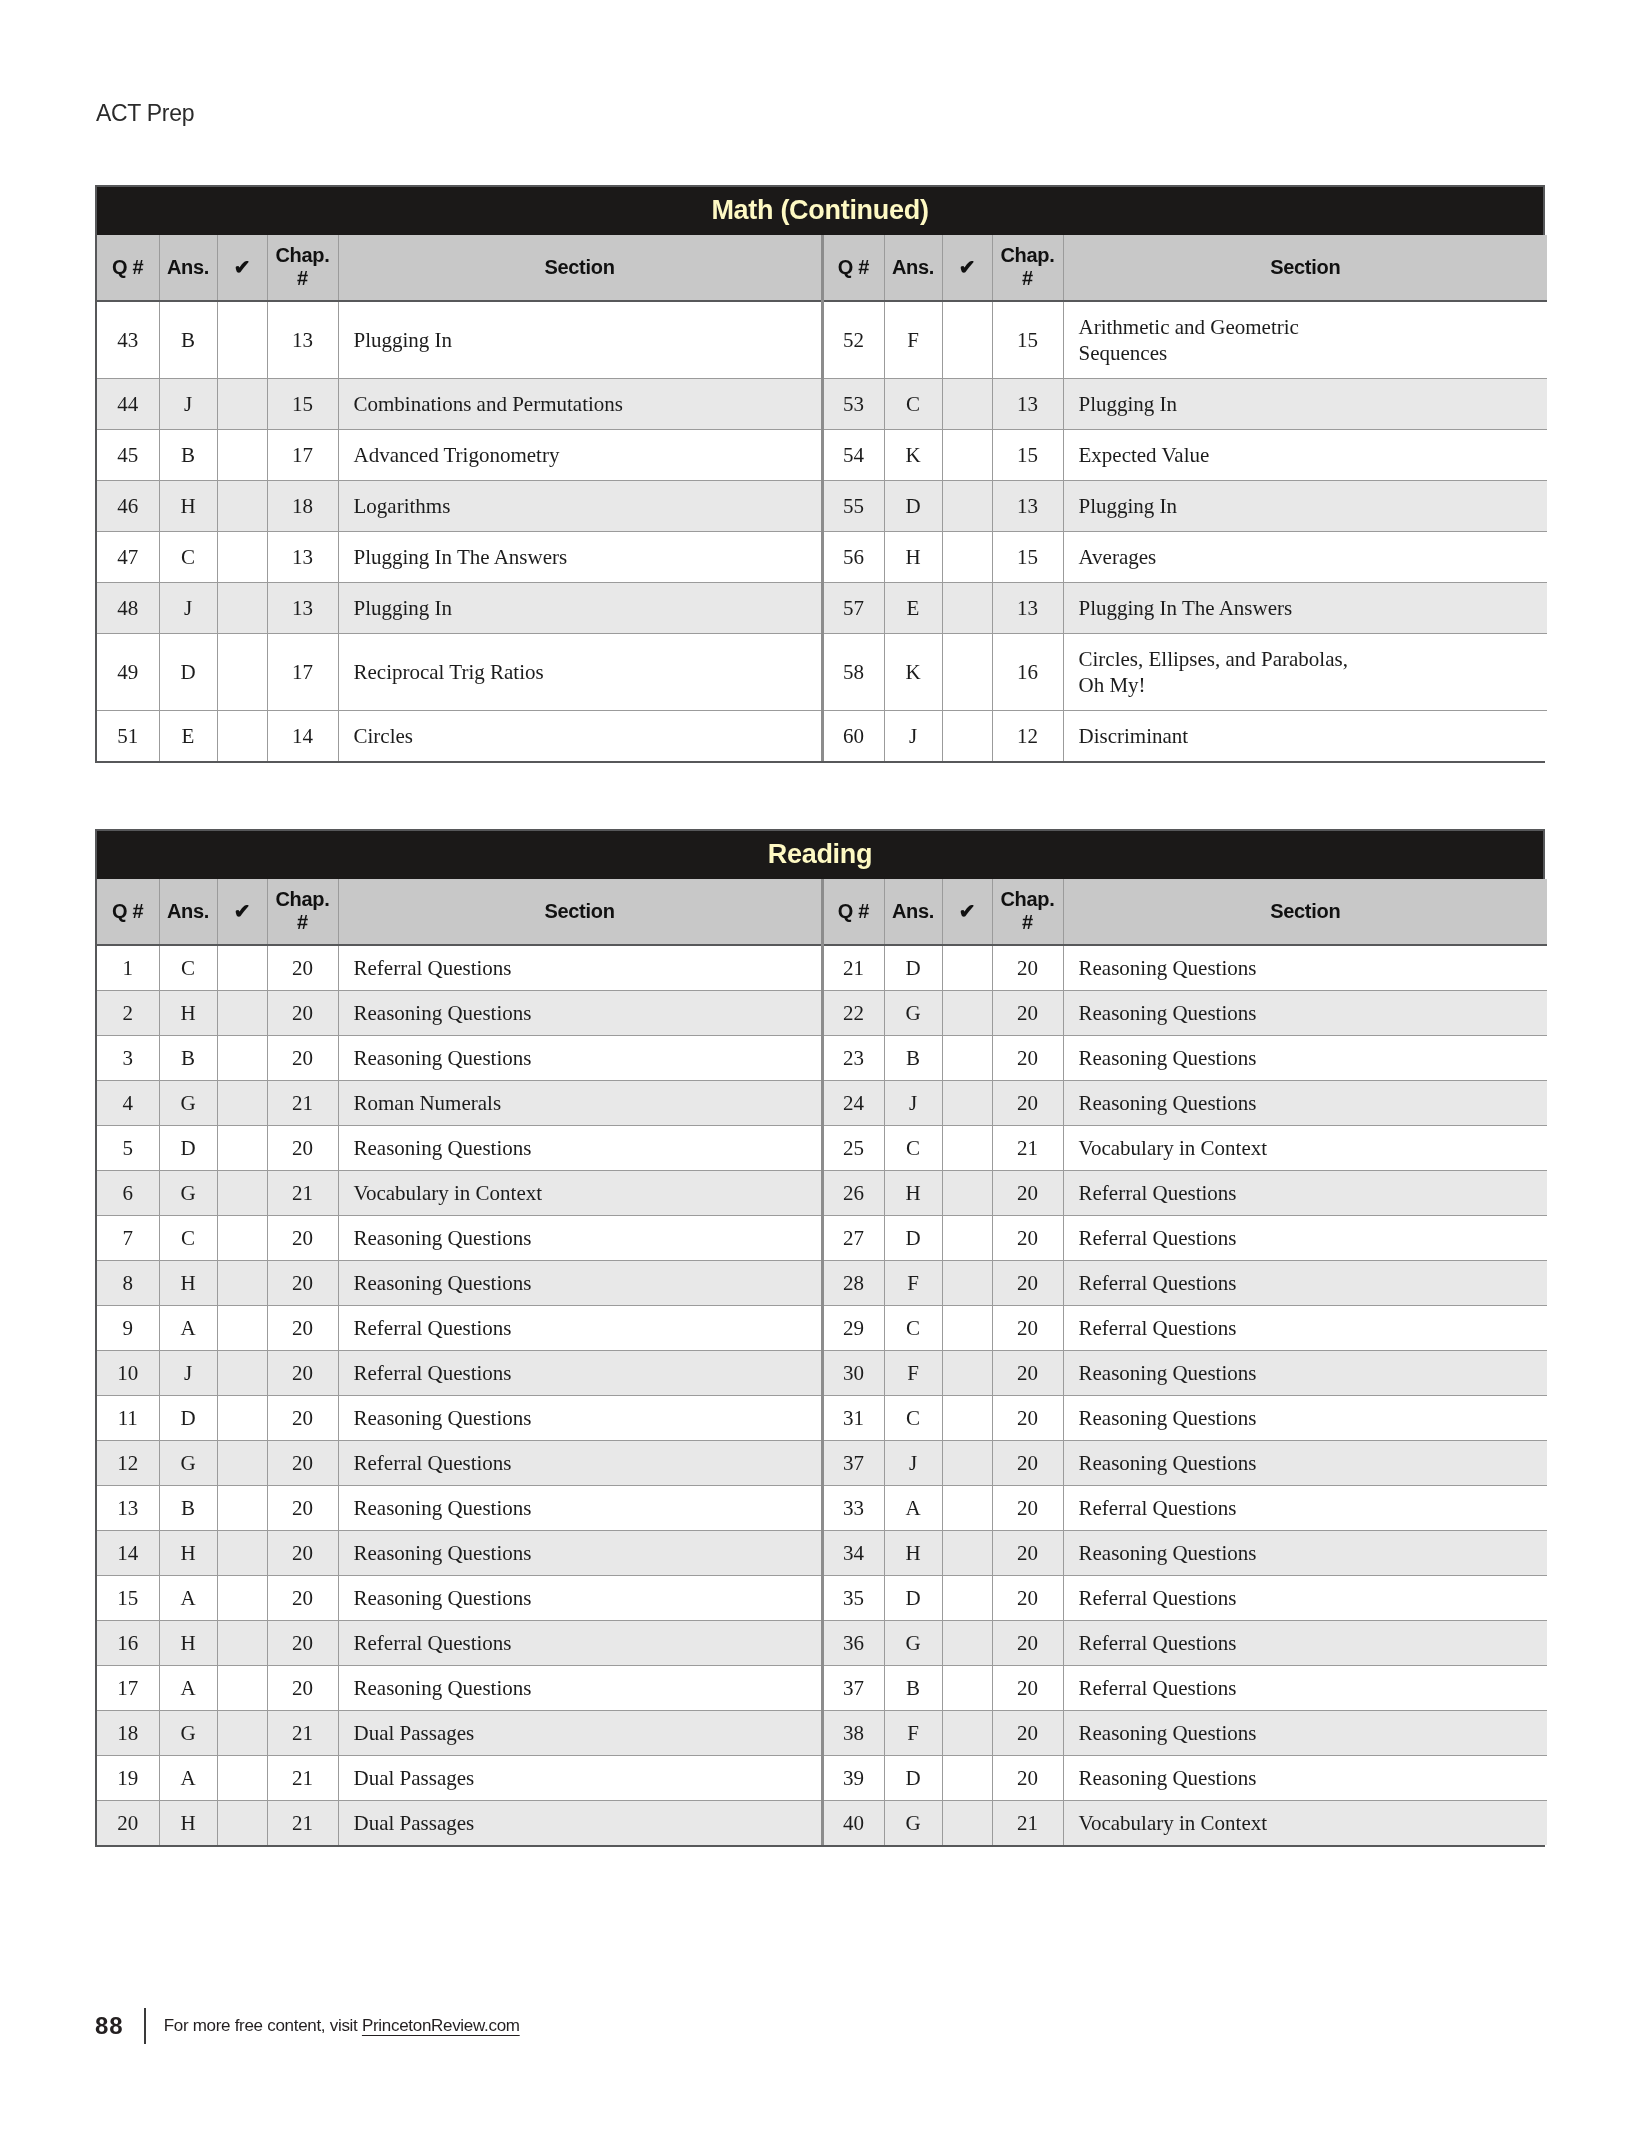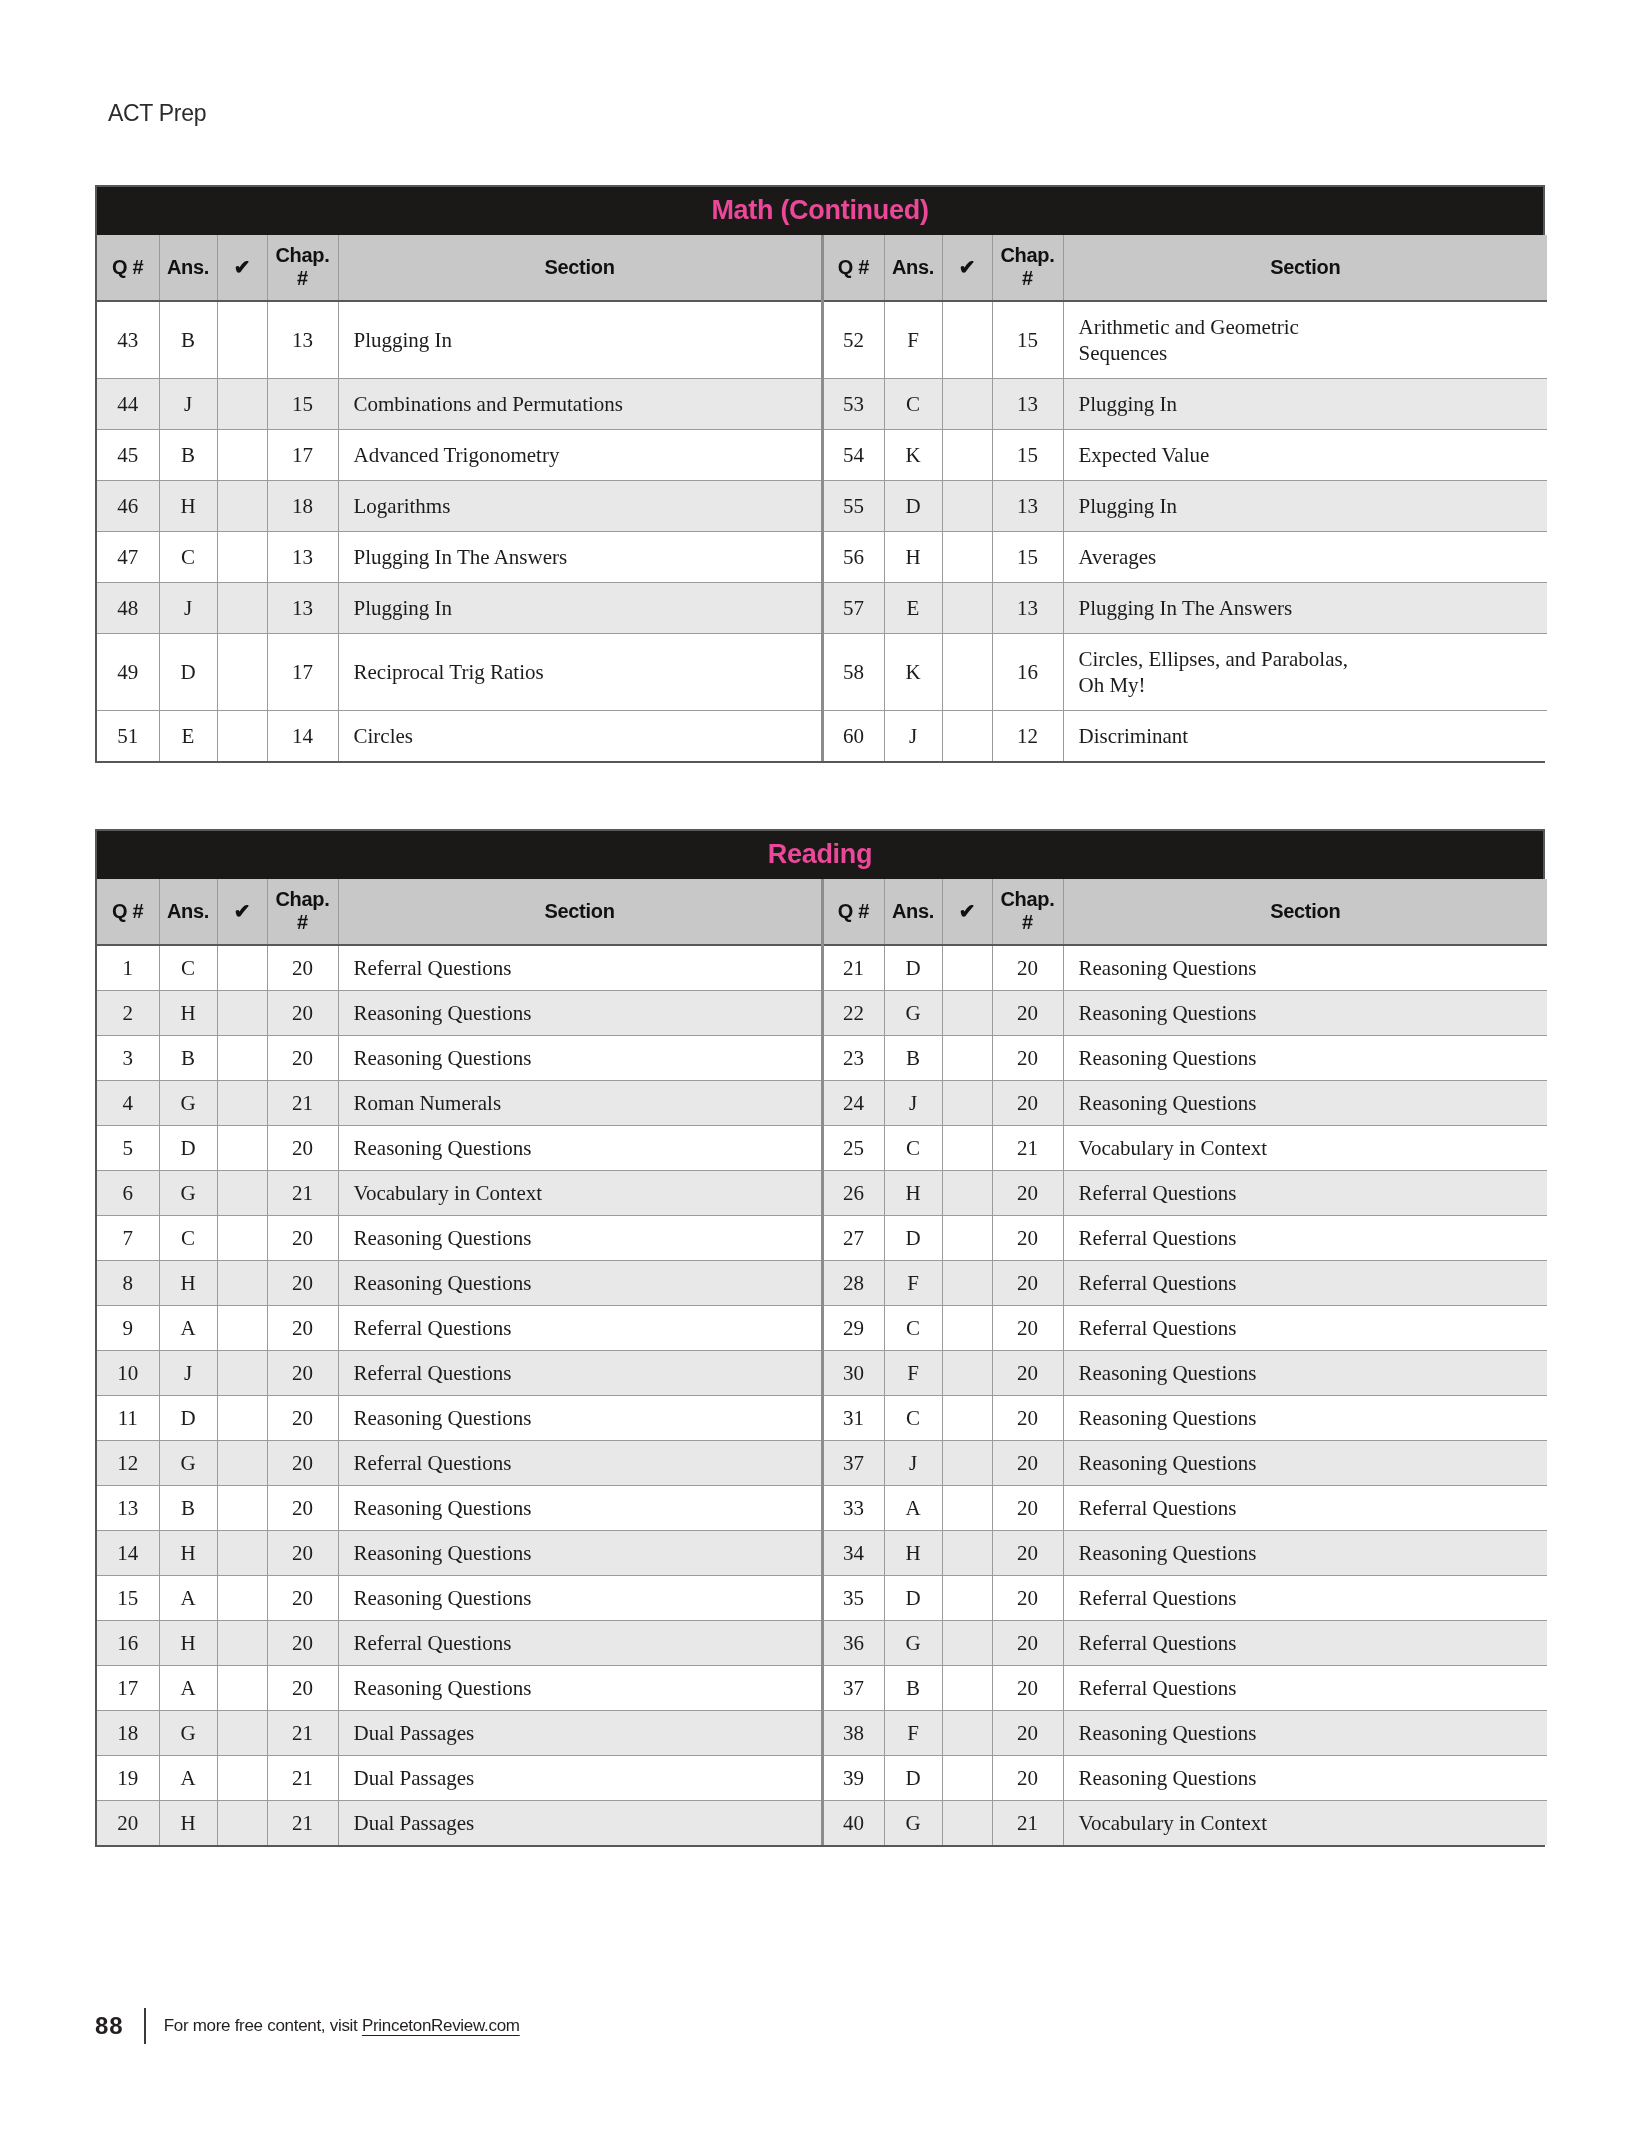--- a/index.html
+++ b/index.html
@@ -3,35 +3,35 @@
 <meta charset="utf-8">
 <style>
   * { margin:0; padding:0; box-sizing:border-box; }
   html,body { background:#ffffff; }
   body {
     width:1640px; height:2129px; position:relative;
     font-family:"Liberation Serif", serif; color:#1c1c1c;
   }
 
   .act-header {
-    position:absolute; left:108px; top:100px;
+    position:absolute; left:96px; top:100px;
     font-family:"Liberation Sans", sans-serif;
     font-size:23px; color:#2b2b2b; letter-spacing:-0.3px;
   }
 
   .tbl-wrap {
     position:absolute; left:95px; width:1450px;
     border:2px solid #57585a;
     background:#ffffff;
   }
   .tbl-math { top:185px; }
   .tbl-reading { top:829px; }
 
   .tbl-title {
-    background:#1b1918; color:#ec4899;
+    background:#1b1918; color:#fef9c3;
     font-family:"Liberation Sans", sans-serif;
     font-weight:bold; font-size:27px; letter-spacing:-0.3px;
     text-align:center; padding:8px 0 9px 0;
   }
 
   table { width:100%; border-collapse:collapse; table-layout:fixed; }
 
   th {
     background:#c8c8c8;
     font-family:"Liberation Sans", sans-serif;

